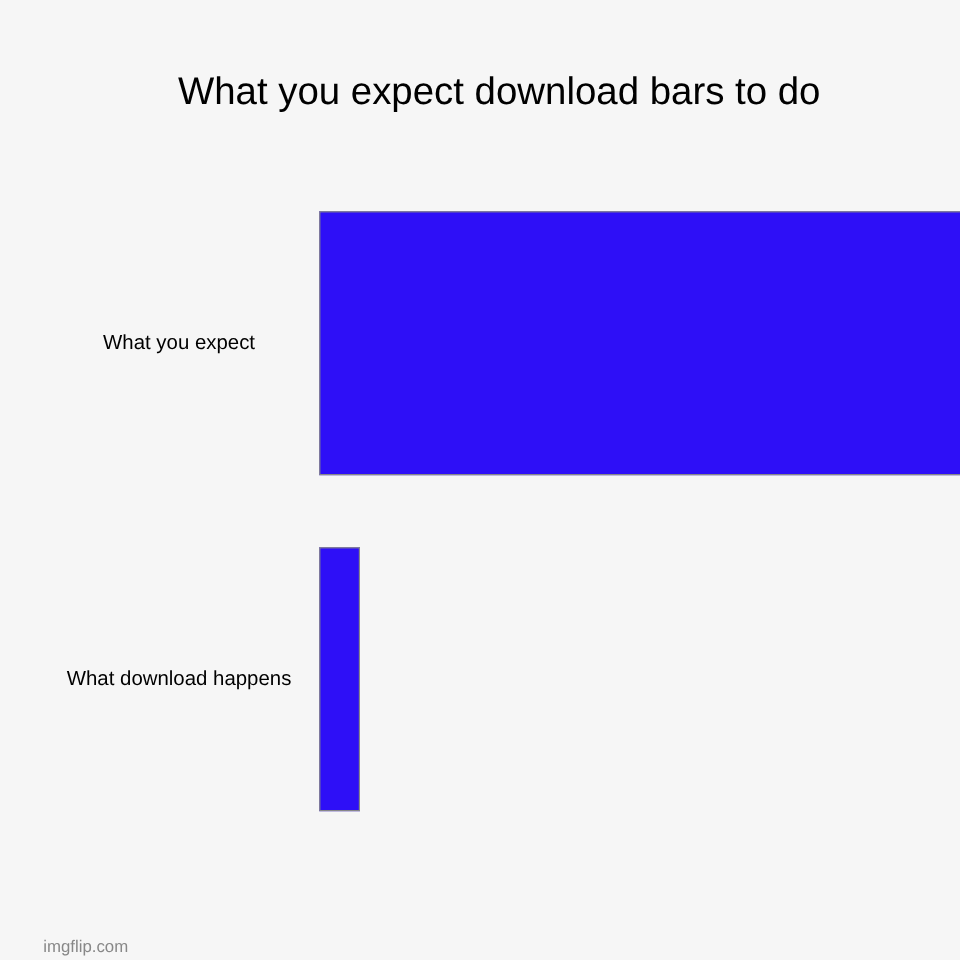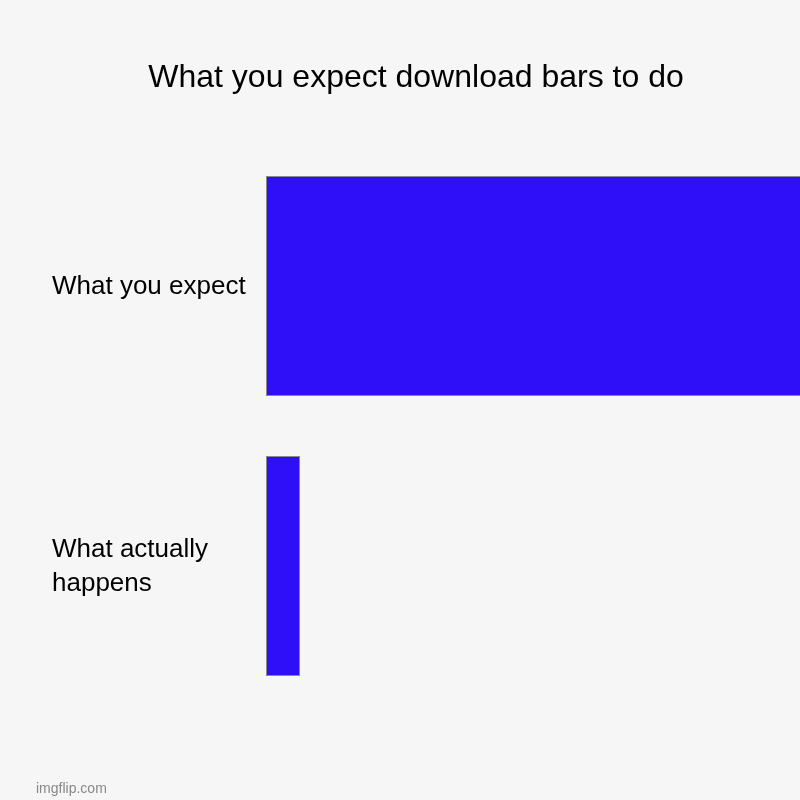--- a/index.html
+++ b/index.html
@@ -30,21 +30,22 @@
       left: 0;
       width: 800px;
       height: 220px;
       display: flex;
       align-items: center;
     }
     .row1 { top: 0; }
     .row2 { top: 280px; }
     .label {
       width: 235px;
-      font-size: 26px;
+      text-align: center;
+      font-size: 17px;
       color: #000;
       line-height: 1.3;
       padding: 0 20px;
     }
     .bar-zone {
       position: relative;
       width: 535px;
       height: 220px;
     }
     .bar {
@@ -69,20 +70,20 @@
 <div class="title">What you expect download bars to do</div>
 
 <div class="chart-area">
   <div class="row row1">
     <div class="label">What you expect</div>
     <div class="bar-zone">
       <div class="bar" id="bar0" style="width: 535px; background: rgb(46, 15, 247);"></div>
     </div>
   </div>
   <div class="row row2">
-    <div class="label">What actually happens</div>
+    <div class="label">What download happens</div>
     <div class="bar-zone">
       <div class="bar" id="bar1" style="width: 5.35px; background: rgb(46, 15, 247);"></div>
     </div>
   </div>
 </div>
 
 <div class="watermark">imgflip.com</div>
 
 </body></html>

